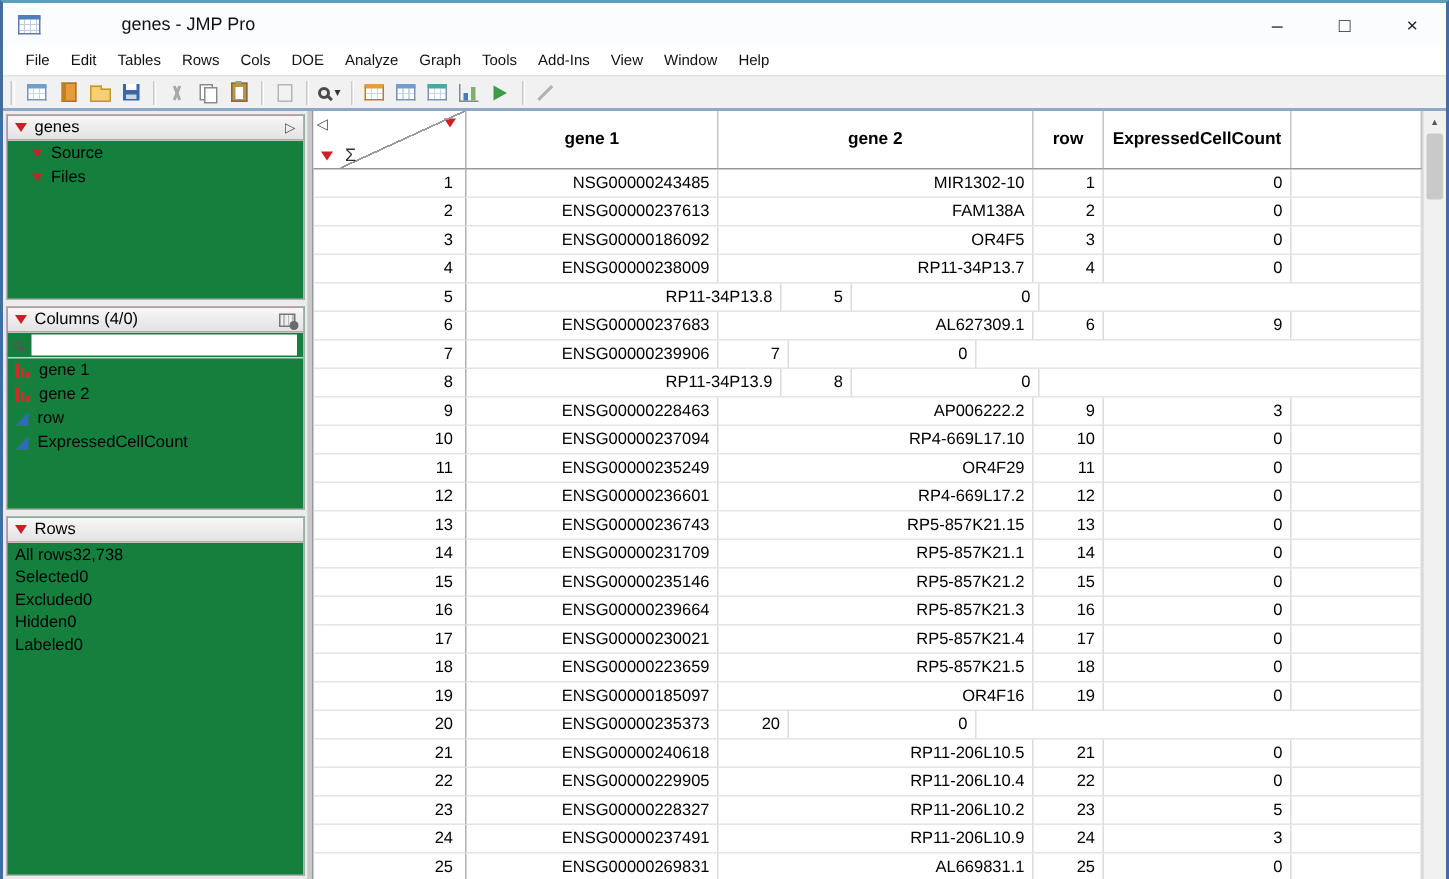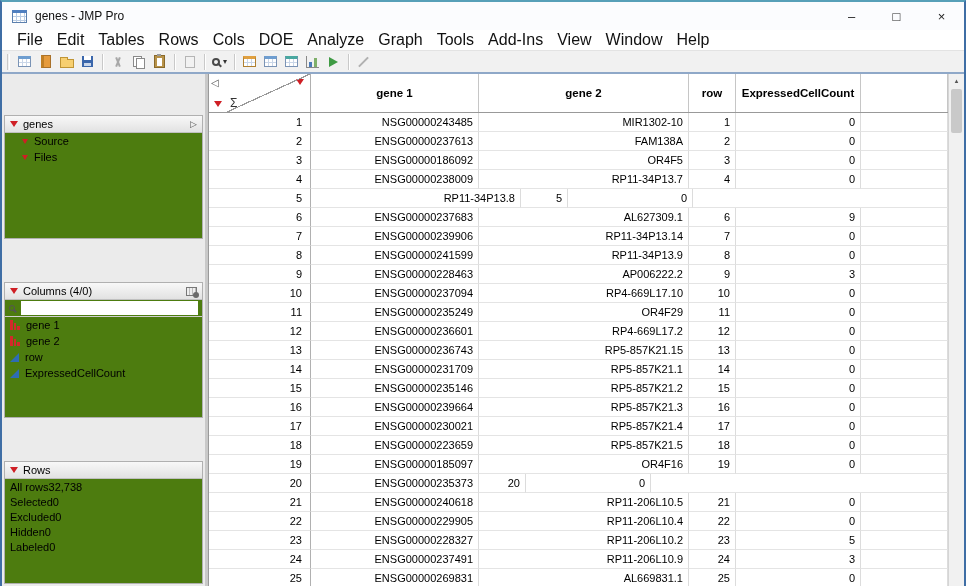--- a/index.html
+++ b/index.html
@@ -7,28 +7,28 @@
   .window { width:966px; height:586px; background:#fff; overflow:hidden;
     border-top:2px solid #57a0b8; border-left:2px solid #3f6ea5; border-right:2px solid #3f6ea5;
     display:flex; flex-direction:column; }
 
   
   .titlebar { height:28px; flex:none; background:#fbfcfe; display:flex; align-items:center; }
   .app-icon { width:15px; height:13px; margin:0 8px 0 10px; border:1px solid #5a7fae; background:
     repeating-linear-gradient(to right, transparent 0 3px, #b9cce4 3px 4px),
     repeating-linear-gradient(to bottom, transparent 0 3px, #b9cce4 3px 4px), #fff;
     border-top:3px solid #4f7fc0; }
-  .title { font-size:12px; color:#111; }
+  .title { font-size:12px; color:#111;margin-left:46px; }
   .win-controls { margin-left:auto; display:flex; height:100%; }
   .win-btn { width:45px; height:100%; display:flex; align-items:center; justify-content:center;
     font-size:13px; color:#222; cursor:default; }
 
   
   .menubar { height:20px; flex:none; background:#fff; display:flex; align-items:center; padding-left:8px; }
-  .menu-item { font-size:16px; color:#111; padding:2px 7px; }
+  .menu-item { font-size:10px; color:#111; padding:2px 7px; }
 
   
   .toolbar { height:22px; flex:none; background:#f1f1f1; border-top:1px solid #e3e3e3;
     display:flex; align-items:center; padding-left:3px; }
   .blue-rule { height:2px; flex:none; background:#8fa8c8; }
   .tb-handle { width:3px; height:16px; border-left:1px solid #c9c9c9; border-right:1px solid #fff; margin:0 4px 0 2px; }
   .tb-sep { width:1px; height:16px; background:#c9c9c9; margin:0 4px; box-shadow:1px 0 0 #fff; }
   .tbtn { width:21px; height:19px; display:flex; align-items:center; justify-content:center; }
   .ti { display:inline-block; }
   .ti-table { width:13px; height:11px; border:1px solid #7a93b5; border-top:3px solid #6f9ed0; background:
@@ -60,21 +60,21 @@
   .ti-chart::before { content:""; position:absolute; bottom:0; left:2px; width:3px; height:5px; background:#4a7ab8; }
   .ti-chart::after  { content:""; position:absolute; bottom:0; left:7px; width:3px; height:9px; background:#7fb06a; }
   .ti-run { width:0; height:0; border-left:9px solid #3f9b44; border-top:5px solid transparent; border-bottom:5px solid transparent; }
   .ti-pen { width:13px; height:2px; background:#b0b0b0; transform:rotate(-45deg); }
 
   
   .content { flex:1; min-height:0; display:flex; background:#d8d8d8; }
 
   
   .sidebar { width:203px; flex:none; background:#ebebeb; padding:2px; display:flex; flex-direction:column; gap:4px; }
-  .panel { background:#4d7c0f; border:1px solid #b0b0b0; display:flex; flex-direction:column; overflow:hidden;margin-top:39px; }
+  .panel { background:#15803d; border:1px solid #b0b0b0; display:flex; flex-direction:column; overflow:hidden; }
   .panel-genes { height:124px; flex:none; }
   .panel-columns { height:136px; flex:none; }
   .panel-rows { flex:1; }
   .panel-header { height:17px; flex:none; background:linear-gradient(#f8f8f8,#e2e2e2);
     border-bottom:1px solid #c0c0c0; display:flex; align-items:center; padding:0 5px; gap:5px; font-size:11px; color:#000; }
   .rt { width:0; height:0; border-left:4px solid transparent; border-right:4px solid transparent; border-top:6px solid #cf1f25; flex:none; }
   .rt-small { width:0; height:0; border-left:3px solid transparent; border-right:3px solid transparent; border-top:5px solid #cf1f25; flex:none; }
   .panel-pin { margin-left:auto; font-size:9px; color:#555; }
   .cols-gear { margin-left:auto; width:11px; height:9px; border:1px solid #777; background:
     repeating-linear-gradient(to right, transparent 0 2px, #bbb 2px 3px), #eee; position:relative; }
@@ -363,28 +363,26 @@
               <div class="cell rownum">6</div>
               <div class="cell w0 tleft">ENSG00000237683</div>
               <div class="cell w1 tleft">AL627309.1</div>
               <div class="cell w2 tright">6</div>
               <div class="cell w3 tright">9</div>
               <div class="cell wfill"></div>
             </div>
             <div class="trow">
               <div class="cell rownum">7</div>
               <div class="cell w0 tleft">ENSG00000239906</div>
-              <div class="cell w1 tleft">RP11-34P13.14</div>
               <div class="cell w2 tright">7</div>
               <div class="cell w3 tright">0</div>
               <div class="cell wfill"></div>
             </div>
             <div class="trow">
               <div class="cell rownum">8</div>
-              <div class="cell w0 tleft">ENSG00000241599</div>
               <div class="cell w1 tleft">RP11-34P13.9</div>
               <div class="cell w2 tright">8</div>
               <div class="cell w3 tright">0</div>
               <div class="cell wfill"></div>
             </div>
             <div class="trow">
               <div class="cell rownum">9</div>
               <div class="cell w0 tleft">ENSG00000228463</div>
               <div class="cell w1 tleft">AP006222.2</div>
               <div class="cell w2 tright">9</div>

